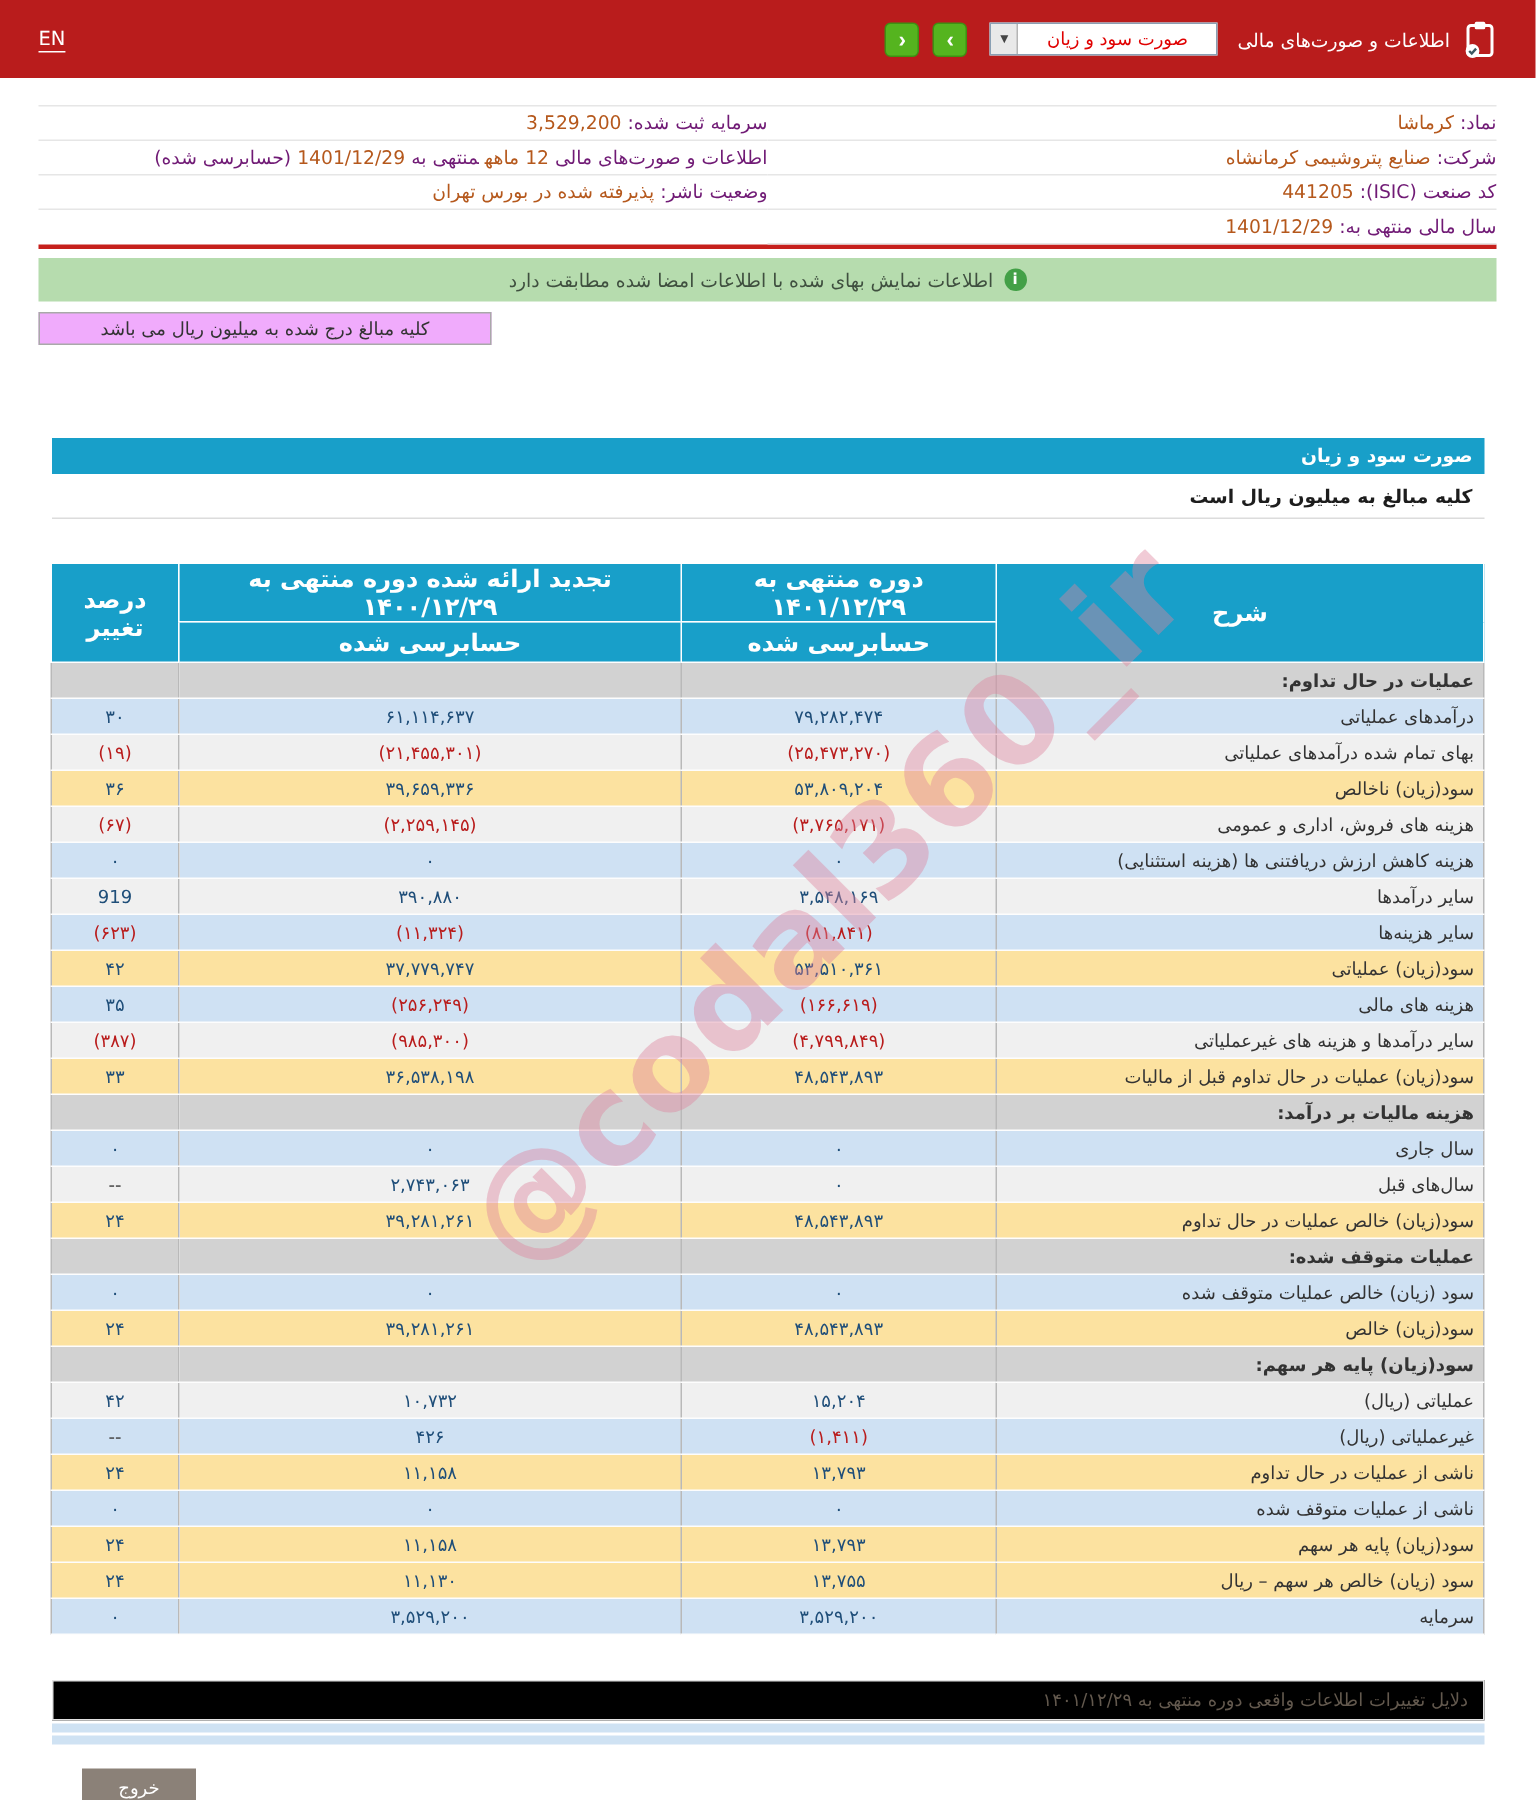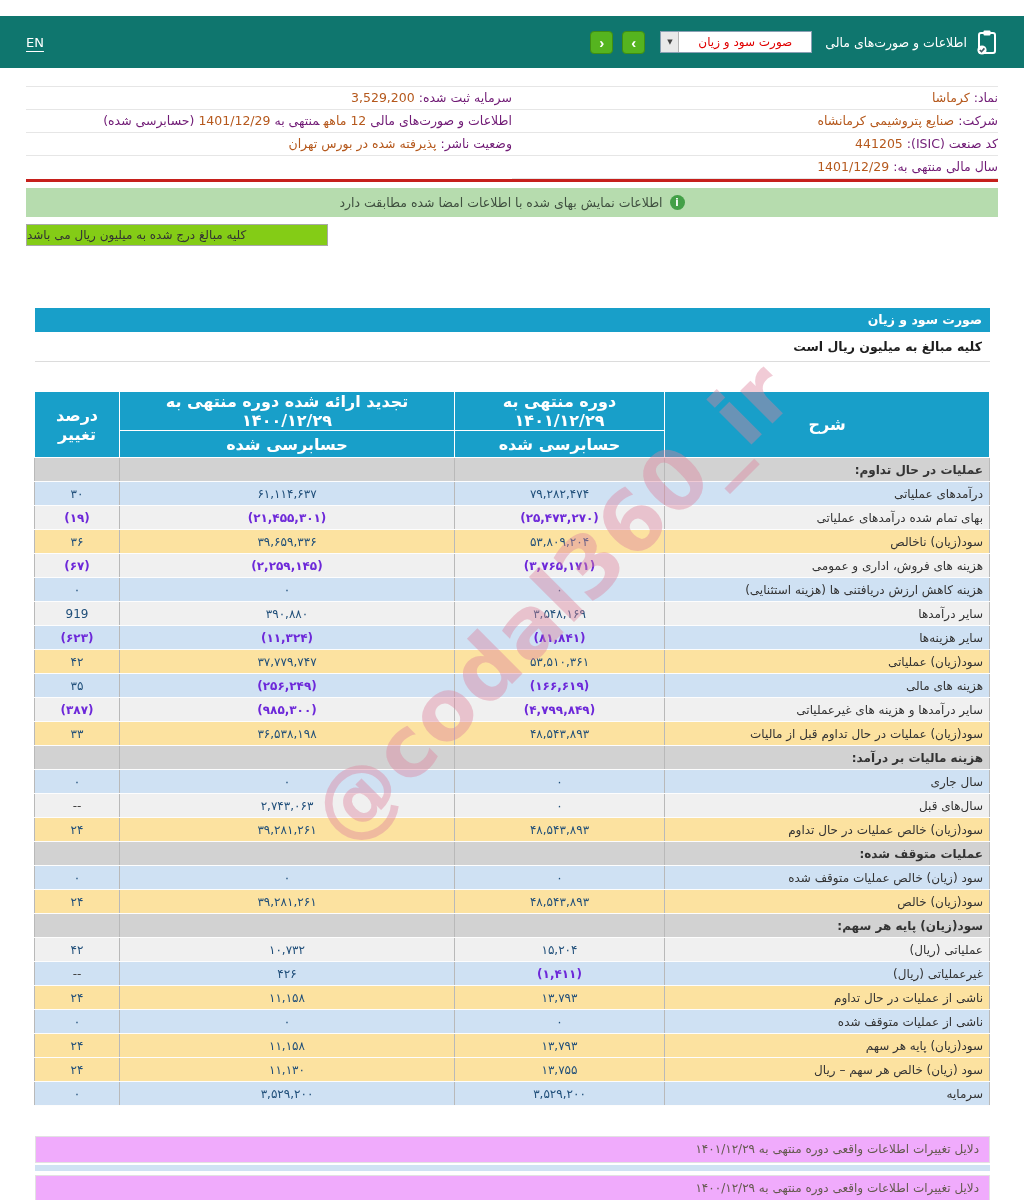--- a/index.html
+++ b/index.html
@@ -1,20 +1,20 @@
 <!DOCTYPE html>
 <html lang="fa"><head>
 <meta charset="utf-8">
 <style>
   html,body{margin:0;padding:0;background:#fff;}
   .page{position:relative;width:1024px;height:1200px;overflow:hidden;background:#fff;
         font-family:"DejaVu Sans","Liberation Sans",sans-serif;direction:rtl;}
   
-  .topbar{height:52px;background:#0f766e;display:flex;align-items:center;
-          justify-content:space-between;padding:0 26px;direction:ltr;margin-top:16px;}
+  .topbar{height:52px;background:#b91c1c;display:flex;align-items:center;
+          justify-content:space-between;padding:0 26px;direction:ltr;}
   .en-link{color:#fff;font-size:13px;text-decoration:underline;text-underline-offset:4px;cursor:pointer;}
   .tb-right{display:flex;direction:rtl;align-items:center;gap:9px;}
   .tb-label{color:#fff;font-size:12.5px;margin-left:4px;}
   .sel{display:flex;direction:ltr;background:#fff;border:1px solid #8aa0b4;height:20px;width:150px;
        align-items:stretch;cursor:pointer;margin-left:6px;}
   .sel-arrow{width:17px;background:#e9e9e9;border-right:1px solid #b5b5b5;font-size:7px;color:#444;
        display:flex;align-items:center;justify-content:center;}
   .sel-text{flex:1;color:#e00000;font-size:12px;display:flex;align-items:center;justify-content:center;}
   .nav-btn{width:23px;height:23px;background:#55b41f;border:1px solid #3f8f12;border-radius:4px;
        color:#fff;font-weight:bold;font-size:15px;line-height:1;display:flex;align-items:center;
@@ -24,43 +24,43 @@
   .info-col{width:50%;}
   .info-row{height:22px;line-height:22px;border-bottom:1px solid #e6e6e6;white-space:nowrap;overflow:hidden;}
   .info-row .lbl{color:#701a75;margin-left:4px;margin-top:24px;}
   .info-row .val{color:#b5581c;margin-left:4px;}
   .redline{height:3px;background:#c6201c;margin:0 26px;}
   .greenbar{margin:6px 26px 0;background:#b6dcae;height:29px;display:flex;align-items:center;
        justify-content:center;gap:7px;color:#3f4f3f;font-size:12.5px;}
   .info-i{width:15px;height:15px;border-radius:50%;background:#43a047;color:#fff;font-size:10px;
        font-weight:bold;display:flex;align-items:center;justify-content:center;font-style:normal;}
   .amount-box{margin:7px auto 0 26px;width:300px;height:20px;line-height:20px;border:1px solid #a9a9a9;
-       text-align:left;font-size:12px;color:#333;background:#84cc16;}
+       text-align:center;font-size:12px;color:#333;background:#f0abfc;}
   
   .teal-title{margin:62px 34px 0 35px;background:#189fc9;color:#fff;font-weight:bold;font-size:12.5px;
        height:24px;line-height:24px;padding-right:8px;}
   .subtitle{margin:0 34px 0 35px;font-weight:bold;font-size:12.5px;color:#1d1d1d;height:29px;
        line-height:29px;padding-right:8px;border-bottom:1px solid #dcdcdc;}
   
   table.tbl{margin:29px 34px 0 35px;border-collapse:collapse;width:955px;table-layout:fixed;
        font-size:12px;border:1px solid #c5c5c5;}
   .tbl th{background:#189fc9;color:#fff;font-weight:bold;border:1px solid #fff;height:26px;
        padding:0 4px;font-size:16px;}
   .tbl td{border-left:1px solid #b9b9b9;border-right:1px solid #b9b9b9;border-bottom:1px solid #fdfdfd;
        height:23px;padding:0 6px;text-align:center;overflow:hidden;white-space:nowrap;}
   .tbl td.lbl{text-align:right;color:#333;}
   tr.blue td{background:#cfe1f3;}
   tr.yellow td{background:#fce2a0;}
   tr.white td{background:#f0f0f0;}
   tr.section td{background:#d2d2d2;font-weight:bold;color:#111;}
   .pos{color:#1f4e79;}
-  .neg{color:#6d28d9;font-weight:bold;}
+  .neg{color:#b91c1c;}
   .dash{color:#444;}
   
-  .f-row{margin:30px 34px 0 35px;background:#f0abfc;height:25px;line-height:25px;padding-right:10px;
+  .f-row{margin:30px 34px 0 35px;background:#000000;height:25px;line-height:25px;padding-right:10px;
        font-size:12px;color:#63594e;border:1px solid #e2e2e2;cursor:pointer;}
   .f-row + .f-strip{margin:2px 34px 0 35px;}
   .f-strip{background:#cfe2f3;height:6px;margin:2px 34px 0 35px;}
   .f-row.second{margin-top:4px;}
   .exit-wrap{direction:ltr;text-align:left;margin:16px 0 0 55px;}
   .exit-btn{background:#8b8178;color:#fff;border:none;width:76px;height:26px;font-size:12px;
        font-family:inherit;cursor:pointer;}
   
   .watermark{position:absolute;left:232px;top:548px;width:640px;height:110px;display:flex;
        align-items:center;justify-content:center;font-size:84px;font-weight:bold;direction:ltr;
@@ -299,21 +299,20 @@
           <td class="pos">۳,۵۲۹,۲۰۰</td>
           <td class="pos">۳,۵۲۹,۲۰۰</td>
           <td class="pos">۰</td>
         </tr>
       </tbody>
   </table>
 
   <div id="footer-rows">
       <div class="f-row">دلایل تغییرات اطلاعات واقعی دوره منتهی به ۱۴۰۱/۱۲/۲۹</div>
       <div class="f-strip"></div>
-      <div class="f-row second">دلایل تغییرات اطلاعات واقعی دوره منتهی به ۱۴۰۰/۱۲/۲۹</div>
       <div class="f-strip"></div>
     </div>
 
   <div class="exit-wrap">
     <button class="exit-btn">خروج</button>
   </div>
 
   <div class="watermark">@codal360_ir</div>
 
 </div>

